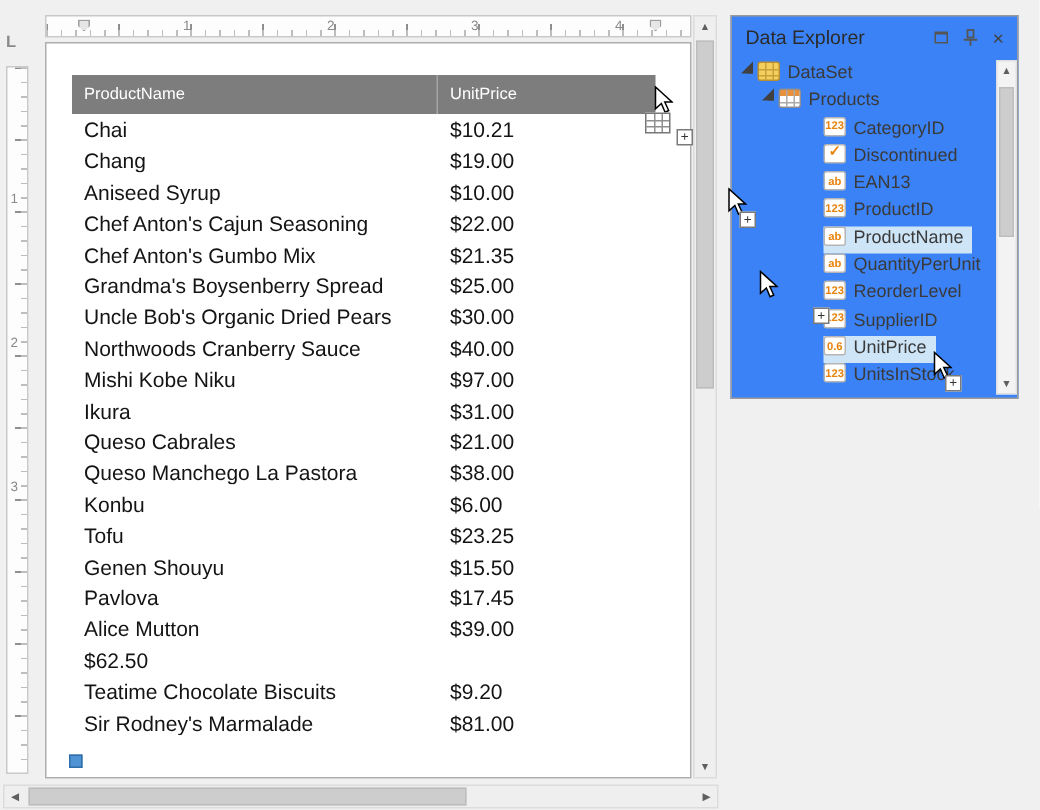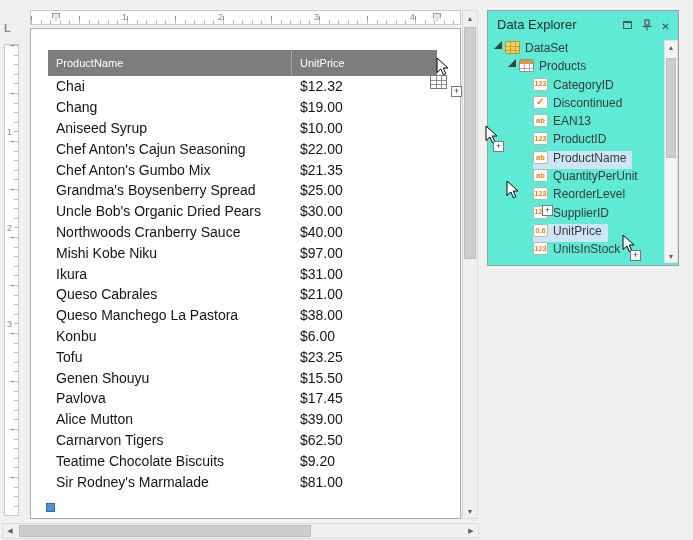--- a/index.html
+++ b/index.html
@@ -51,31 +51,31 @@
   .sb-thumb{position:absolute;background:#cdcdcd;border:1px solid #bdbdbd}
   .sb-v .sb-thumb{left:1px;width:12px}
   .sb-h .sb-thumb{top:1px;height:12px}
   .panel-sb{left:176px;top:29px;width:14px;height:223px;background:#f3f3f3;border:1px solid #e0e0e0}
   .panel-sb .sb-btn{width:12px;height:12px}
   .panel-sb .sb-btn.up{top:0;left:0}
   .panel-sb .sb-btn.down{bottom:0;left:0}
   .panel-sb .sb-thumb{left:1px;width:10px}
 
   
-  .panel{left:487px;top:10px;width:192px;height:256px;background:#5eead4;border:1px solid #9b9b9b}
+  .panel{left:487px;top:10px;width:192px;height:256px;background:#3b82f6;border:1px solid #9b9b9b}
   .panel-title{position:absolute;left:9px;top:6px;font-size:13px;color:#2b2b2b}
   .panel-btns{position:absolute;right:5px;top:6px;display:flex;gap:4px}
   .pbtn{width:15px;height:15px;display:flex;align-items:center;justify-content:center;color:#444}
   .ico-max{width:9px;height:8px;border:1px solid #555;border-top-width:2px}
   .ico-close::before{content:"✕";font-size:10px}
 
   .tree{position:absolute;left:2px;top:30px;width:172px}
   .titem{display:flex;height:18.3px;width:max-content;padding-right:6px;font-size:12px;color:#3a3a3a}
   .titem.sel{background:#cde5f7}
-  .lvl0{margin-left:4px}.lvl1{margin-left:18px}.lvl2{margin-left:43px}
+  .lvl0{margin-left:4px}.lvl1{margin-left:18px}.lvl2{margin-left:59px}
   .expander{width:0;height:0;border:4px solid transparent;border-right-color:#404040;border-bottom-color:#404040;margin-right:3px;flex:none}
   .tlabel{white-space:nowrap}
   .ticon{width:15px;height:13px;margin-right:5px;flex:none;display:flex;align-items:center;justify-content:center;
     font-size:7.5px;font-weight:bold;color:#e8830c;background:#fff;border:1px solid #b5b5b5;border-radius:2px;line-height:1}
   .ticon.bool{font-size:10px}
   .ticon.table{color:transparent;border-color:#8f8f8f;background:
     linear-gradient(#aaa,#aaa) 4px 0/1px 100% no-repeat,
     linear-gradient(#aaa,#aaa) 9px 0/1px 100% no-repeat,
     linear-gradient(#aaa,#aaa) 0 8px/100% 1px no-repeat,
     linear-gradient(#e8913c,#e8913c) 0 0/100% 4px no-repeat,#fff}
@@ -117,21 +117,21 @@
 
 <div class="abs page"></div>
 
 <div class="abs thead">
     <div class="thcell c1">ProductName</div>
     <div class="thcell c2">UnitPrice</div>
   </div>
 <div class="abs tbody">
     <div class="trow">
       <div class="tcell c1">Chai</div>
-      <div class="tcell c2">$12.32</div>
+      <div class="tcell c2">$10.21</div>
     </div>
     <div class="trow">
       <div class="tcell c1">Chang</div>
       <div class="tcell c2">$19.00</div>
     </div>
     <div class="trow">
       <div class="tcell c1">Aniseed Syrup</div>
       <div class="tcell c2">$10.00</div>
     </div>
     <div class="trow">
@@ -184,21 +184,20 @@
     </div>
     <div class="trow">
       <div class="tcell c1">Pavlova</div>
       <div class="tcell c2">$17.45</div>
     </div>
     <div class="trow">
       <div class="tcell c1">Alice Mutton</div>
       <div class="tcell c2">$39.00</div>
     </div>
     <div class="trow">
-      <div class="tcell c1">Carnarvon Tigers</div>
       <div class="tcell c2">$62.50</div>
     </div>
     <div class="trow">
       <div class="tcell c1">Teatime Chocolate Biscuits</div>
       <div class="tcell c2">$9.20</div>
     </div>
     <div class="trow">
       <div class="tcell c1">Sir Rodney's Marmalade</div>
       <div class="tcell c2">$81.00</div>
     </div>

